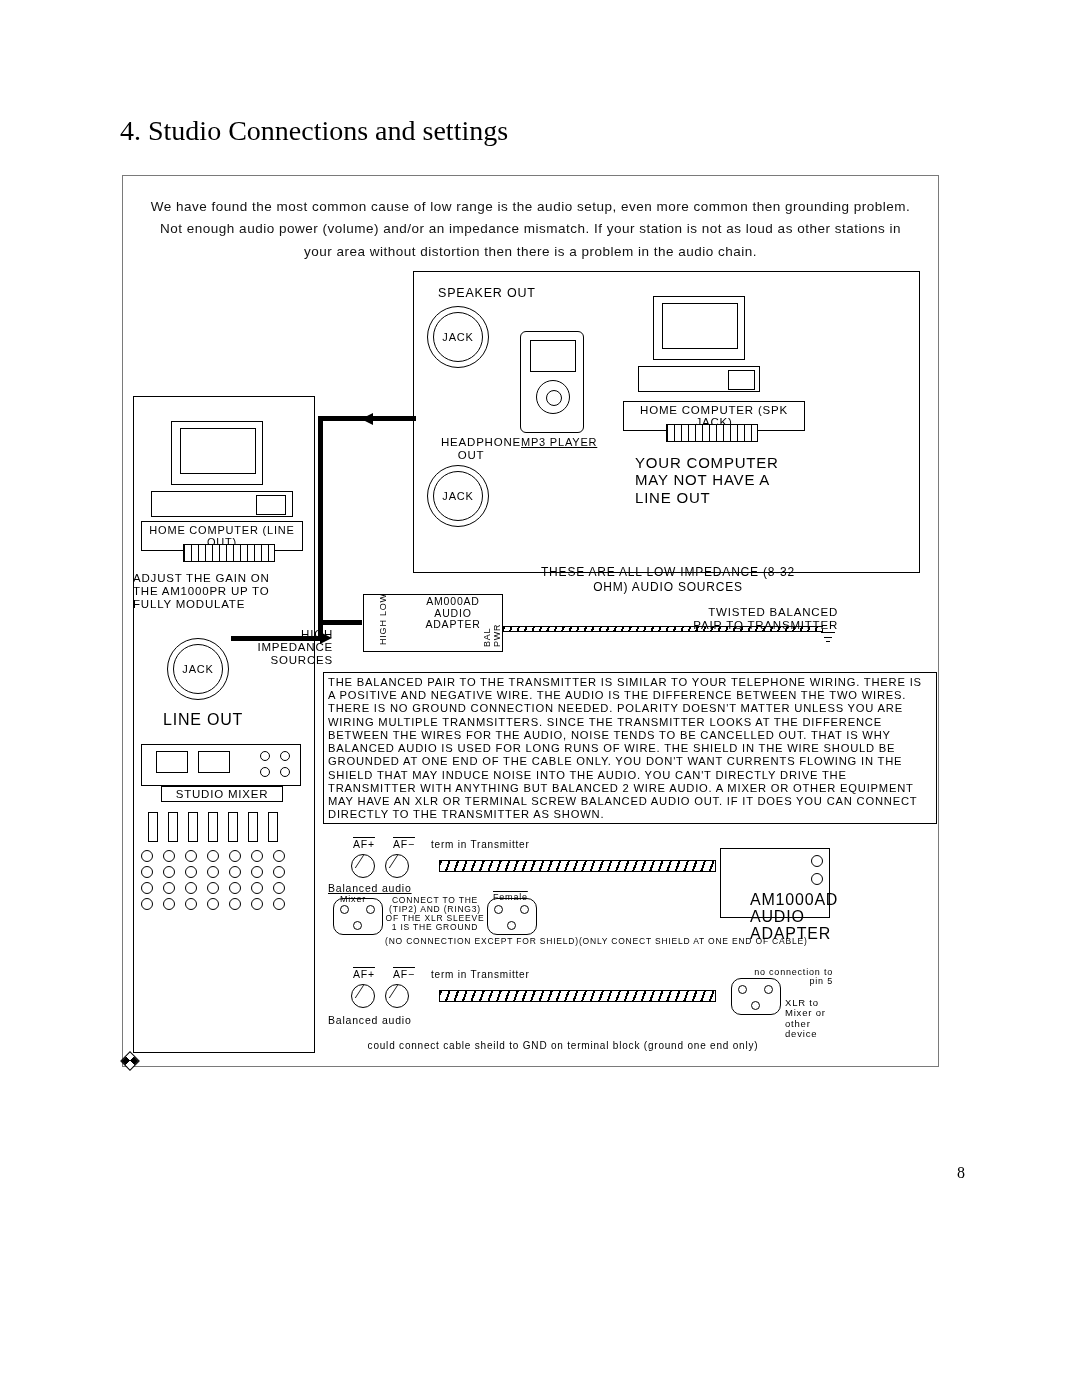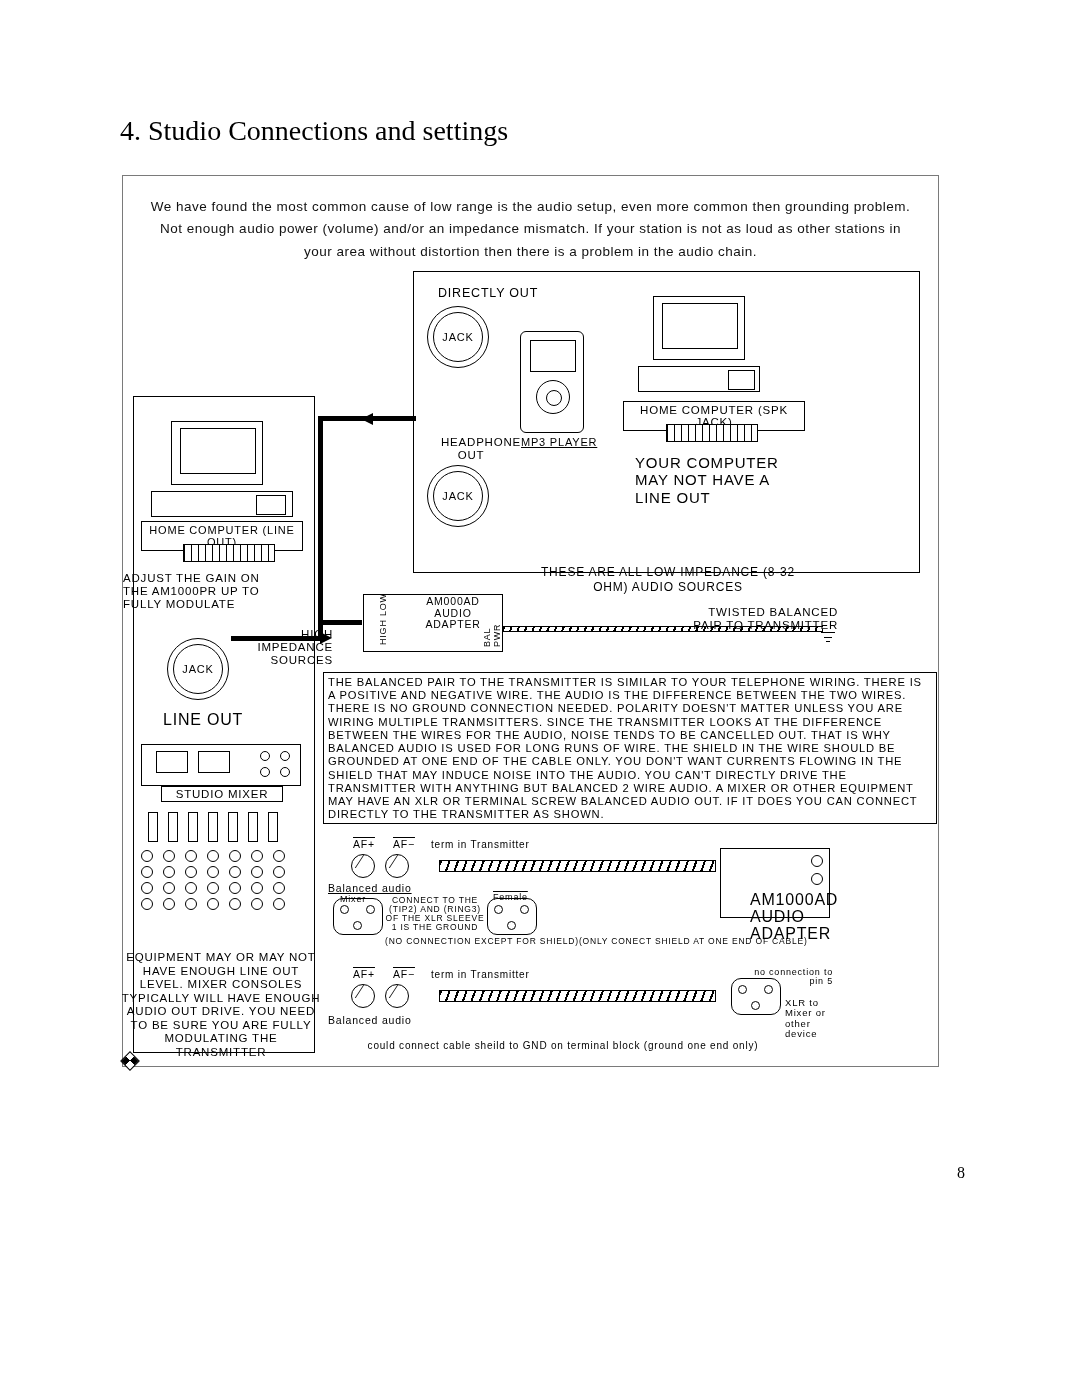--- a/index.html
+++ b/index.html
@@ -35,21 +35,21 @@
   .kbd-r{position:absolute;left:543px;top:248px;}
   .comp-r-note{position:absolute;left:512px;top:278px;width:170px;font-size:15px;line-height:1.15;}
   .srcbox-note{position:absolute;left:400px;top:345px;width:290px;text-align:center;font-size:12px;line-height:1.25;margin-top:44px;}
   
   .leftcol{position:absolute;left:10px;top:220px;width:180px;height:655px;border:1.3px solid #000;}
   .comp-l{position:absolute;left:48px;top:245px;}
   .comp-l-base{position:absolute;left:28px;top:315px;width:140px;height:24px;border:1.2px solid #000;}
   .comp-l-base::after{content:"";position:absolute;right:6px;top:3px;width:28px;height:18px;border:1px solid #000;}
   .comp-l-lbl{position:absolute;left:18px;top:345px;width:160px;text-align:center;font-size:11px;border:1px solid #000;padding:2px 0;}
   .kbd-l{position:absolute;left:60px;top:368px;}
-  .gain-note{position:absolute;left:0;top:396px;width:160px;font-size:11.5px;line-height:1.15;}
+  .gain-note{position:absolute;left:10px;top:396px;width:160px;font-size:11.5px;line-height:1.15;}
   .lineout-jack{position:absolute;left:50px;top:468px;width:48px;height:48px;border:1.7px solid #000;border-radius:50%;display:flex;align-items:center;justify-content:center;}
   .lineout-jack::after{content:"";position:absolute;width:60px;height:60px;border:1.2px solid #000;border-radius:50%;left:-7px;top:-7px;}
   .hi-imp{position:absolute;left:130px;top:452px;width:80px;font-size:11.5px;text-align:right;line-height:1.15;}
   .lineout-lbl{position:absolute;left:40px;top:535px;font-size:16px;}
   
   .mixer{position:absolute;left:18px;top:568px;width:160px;}
   .mixer-top{height:40px;border:1.2px solid #000;position:relative;}
   .mixer-top .sq{position:absolute;width:30px;height:20px;border:1px solid #000;top:6px;}
   .mixer-top .sq.a{left:14px;} .mixer-top .sq.b{left:56px;}
   .mixer-top .dot{position:absolute;width:8px;height:8px;border:1px solid #000;border-radius:50%;}
@@ -128,21 +128,21 @@
 <body>
 
 <div class="page">
   <div class="heading">4. Studio Connections and settings</div>
   <div class="page-num">8</div>
 
   <div class="figure">
     <div class="intro tech">We have found the most common cause of low range is the audio setup, even more common then grounding problem. Not enough audio power (volume) and/or an impedance mismatch. If your station is not as loud as other stations in your area without distortion then there is a problem in the audio chain.</div>
 
     <div class="srcbox"></div>
-    <div class="spk-out upper">DIRECTLY OUT</div>
+    <div class="spk-out upper">SPEAKER OUT</div>
     <div class="spk-jack">
         <span class="jack-lbl upper">JACK</span>
       </div>
     <div class="mp3">
         <div class="screen"></div>
         <div class="wheel"></div>
       </div>
     <div class="mp3-lbl upper">MP3 PLAYER</div>
     <div class="hp-out upper">HEADPHONE OUT</div>
     <div class="hp-jack">
@@ -222,21 +222,20 @@
       <div class="knob-row">
           <div class="knob"></div>
           <div class="knob"></div>
           <div class="knob"></div>
           <div class="knob"></div>
           <div class="knob"></div>
           <div class="knob"></div>
           <div class="knob"></div>
         </div>
     </div>
-    <div class="mix-note upper">EQUIPMENT MAY OR MAY NOT HAVE ENOUGH LINE OUT LEVEL. MIXER CONSOLES TYPICALLY WILL HAVE ENOUGH AUDIO OUT DRIVE. YOU NEED TO BE SURE YOU ARE FULLY MODULATING THE TRANSMITTER</div>
 
     <div class="adapter">
       <div class="hl upper">HIGH  LOW</div>
       <div class="bp upper">BAL PWR</div>
     </div>
     <div class="adapter-lbl upper">AM000AD AUDIO ADAPTER</div>
     <div class="pairline"></div>
     <div class="gnd"></div>
     <div class="twisted upper">TWISTED BALANCED PAIR TO TRANSMITTER</div>
 

